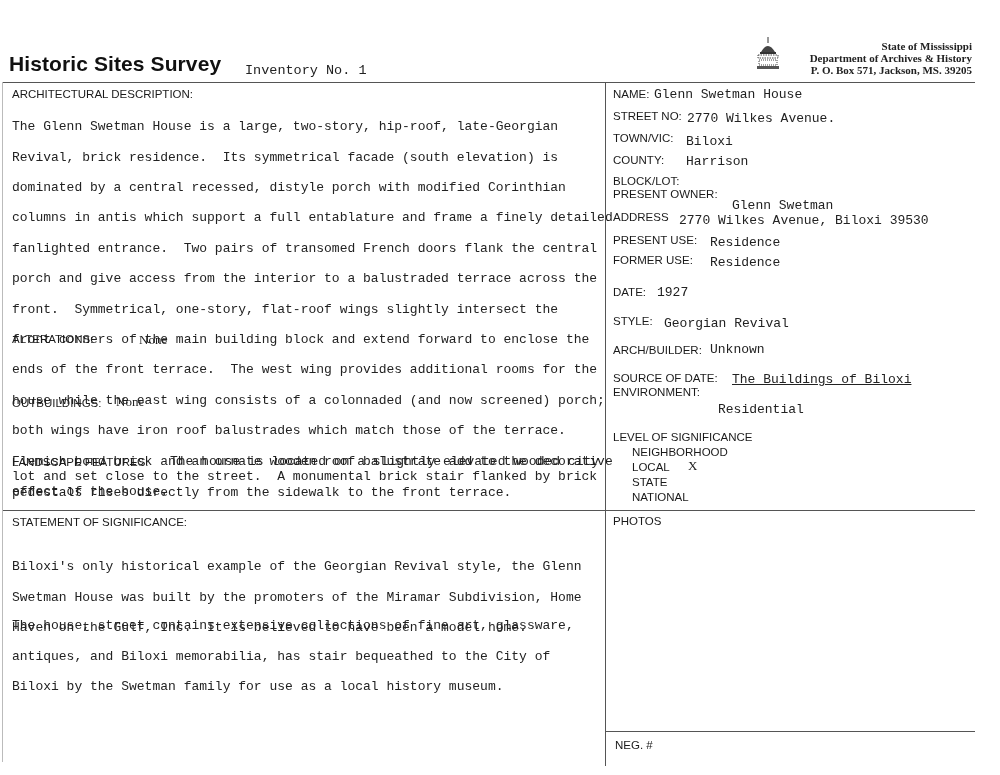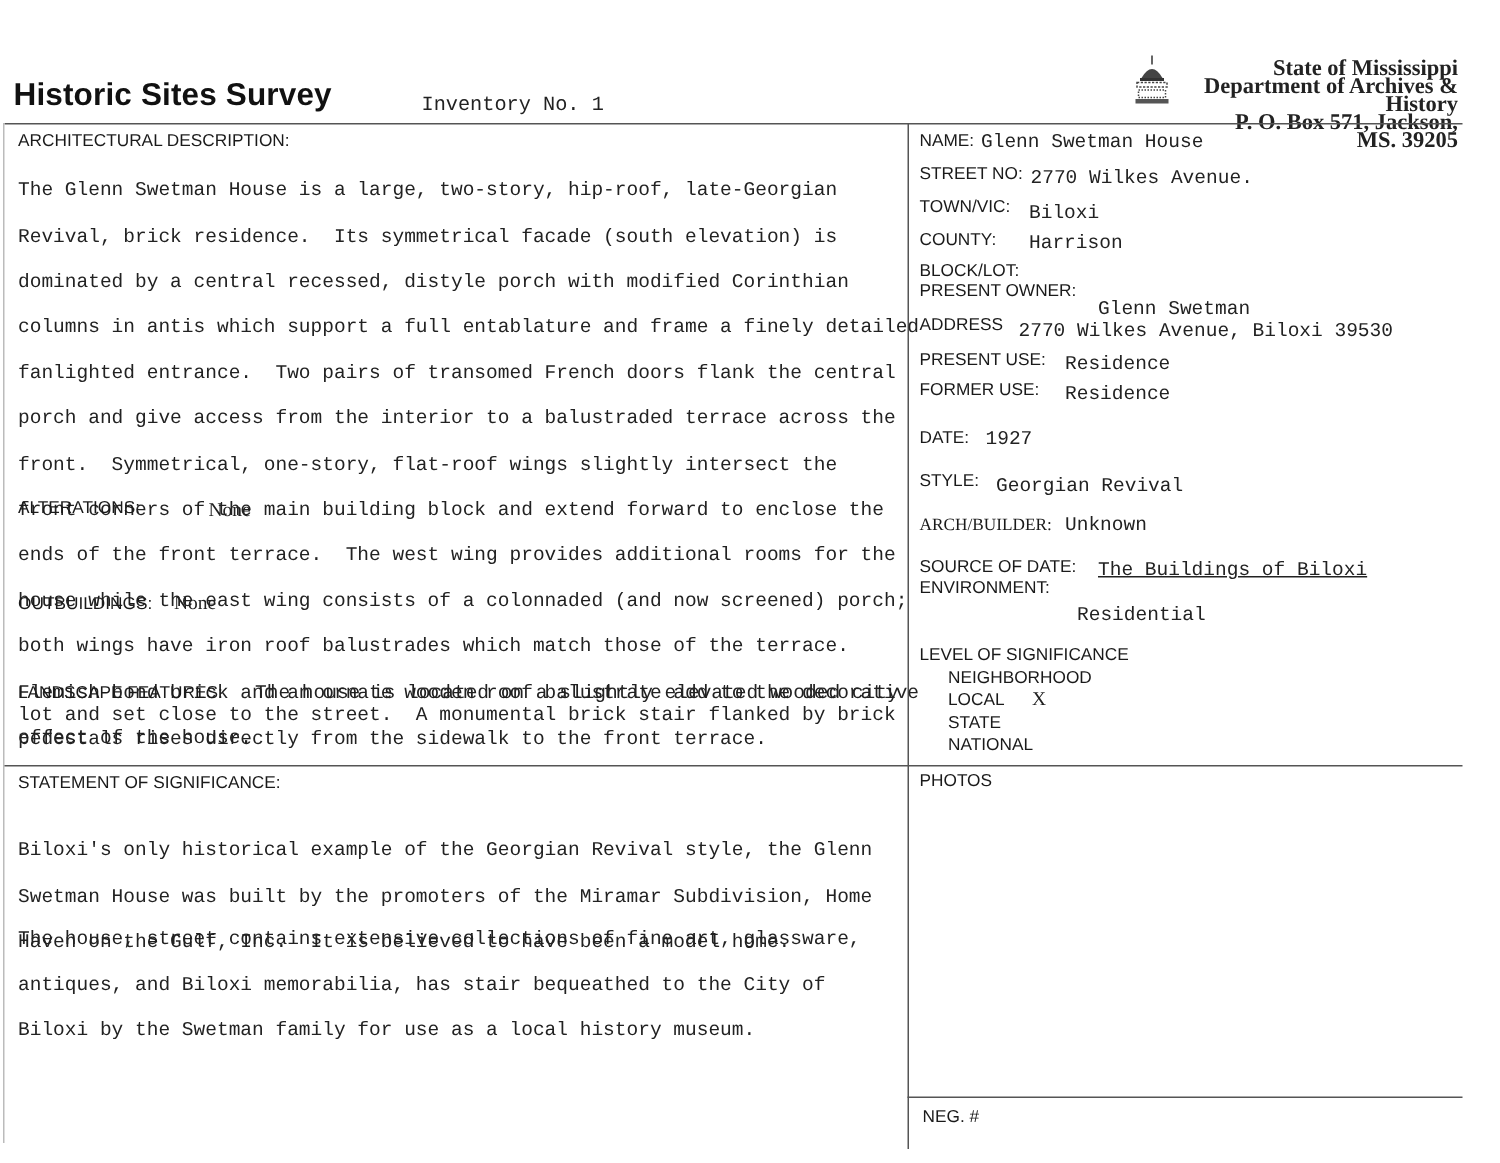--- a/index.html
+++ b/index.html
@@ -3,22 +3,22 @@
 <meta charset="utf-8">
 <style>
   html, body { margin: 0; padding: 0; background: #ffffff; }
   body { width: 1000px; height: 775px; position: relative; overflow: hidden; color: #1a1a1a; }
   .abs { position: absolute; }
   .sans { font-family: "Liberation Sans", "DejaVu Sans", sans-serif; }
   .mono { font-family: "Liberation Mono", "DejaVu Sans Mono", monospace; }
   .serif { font-family: "Liberation Serif", "DejaVu Serif", serif; }
 
   .title { left: 9px; top: 52px; font-size: 21px; font-weight: bold; letter-spacing: 0.1px; color: #111; }
-  .inv { left: 245px; top: 63px; font-size: 13.5px; color: #222; margin-left: 36px; }
-  .state { left: 800px; top: 40px; width: 172px; text-align: right; font-size: 15px; font-weight: bold; line-height: 12px; color: #222; }
+  .inv { left: 245px; top: 63px; font-size: 13.5px; color: #222; }
+  .state { left: 800px; top: 40px; width: 172px; text-align: right; font-size: 11px; font-weight: bold; line-height: 12px; color: #222; }
   .logo { left: 755px; top: 36px; width: 26px; height: 36px; }
 
   .hline { position: absolute; height: 1px; background: #555; }
   .vline { position: absolute; width: 1px; background: #555; }
   .leftborder { position: absolute; left: 2px; top: 82px; width: 1px; height: 680px; background: #bbb; }
 
   .label { font-size: 11.5px; color: #1a1a1a; }
   .val { font-size: 13px; color: #222; }
   .para { font-size: 13px; line-height: 15.2px; color: #222; white-space: pre; }
   .u { text-decoration: underline; }
@@ -116,21 +116,21 @@
 
 <div class="abs sans label" style="left:613px; top:254px;">FORMER USE:</div>
 <div class="abs mono val" style="left:710px; top:255px;">Residence</div>
 
 <div class="abs sans label" style="left:613px; top:286px;">DATE:</div>
 <div class="abs mono val" style="left:657px; top:285px;">1927</div>
 
 <div class="abs sans label" style="left:613px; top:315px;">STYLE:</div>
 <div class="abs mono val" style="left:664px; top:316px;">Georgian Revival</div>
 
-<div class="abs sans label" style="left:613px; top:344px;font-family:Liberation Serif, serif;">ARCH/BUILDER:</div>
+<div class="abs sans label" style="left:613px; top:344px;">ARCH/BUILDER:</div>
 <div class="abs mono val" style="left:710px; top:342px;">Unknown</div>
 
 <div class="abs sans label" style="left:613px; top:372px;">SOURCE OF DATE:</div>
 <div class="abs mono val u" style="left:732px; top:372px;">The Buildings of Biloxi</div>
 
 <div class="abs sans label" style="left:613px; top:386px;">ENVIRONMENT:</div>
 <div class="abs mono val" style="left:718px; top:402px;">Residential</div>
 
 <div class="abs sans label" style="left:613px; top:431px;">LEVEL OF SIGNIFICANCE</div>
 <div class="abs sans label" style="left:632px; top:446px;">NEIGHBORHOOD</div>

